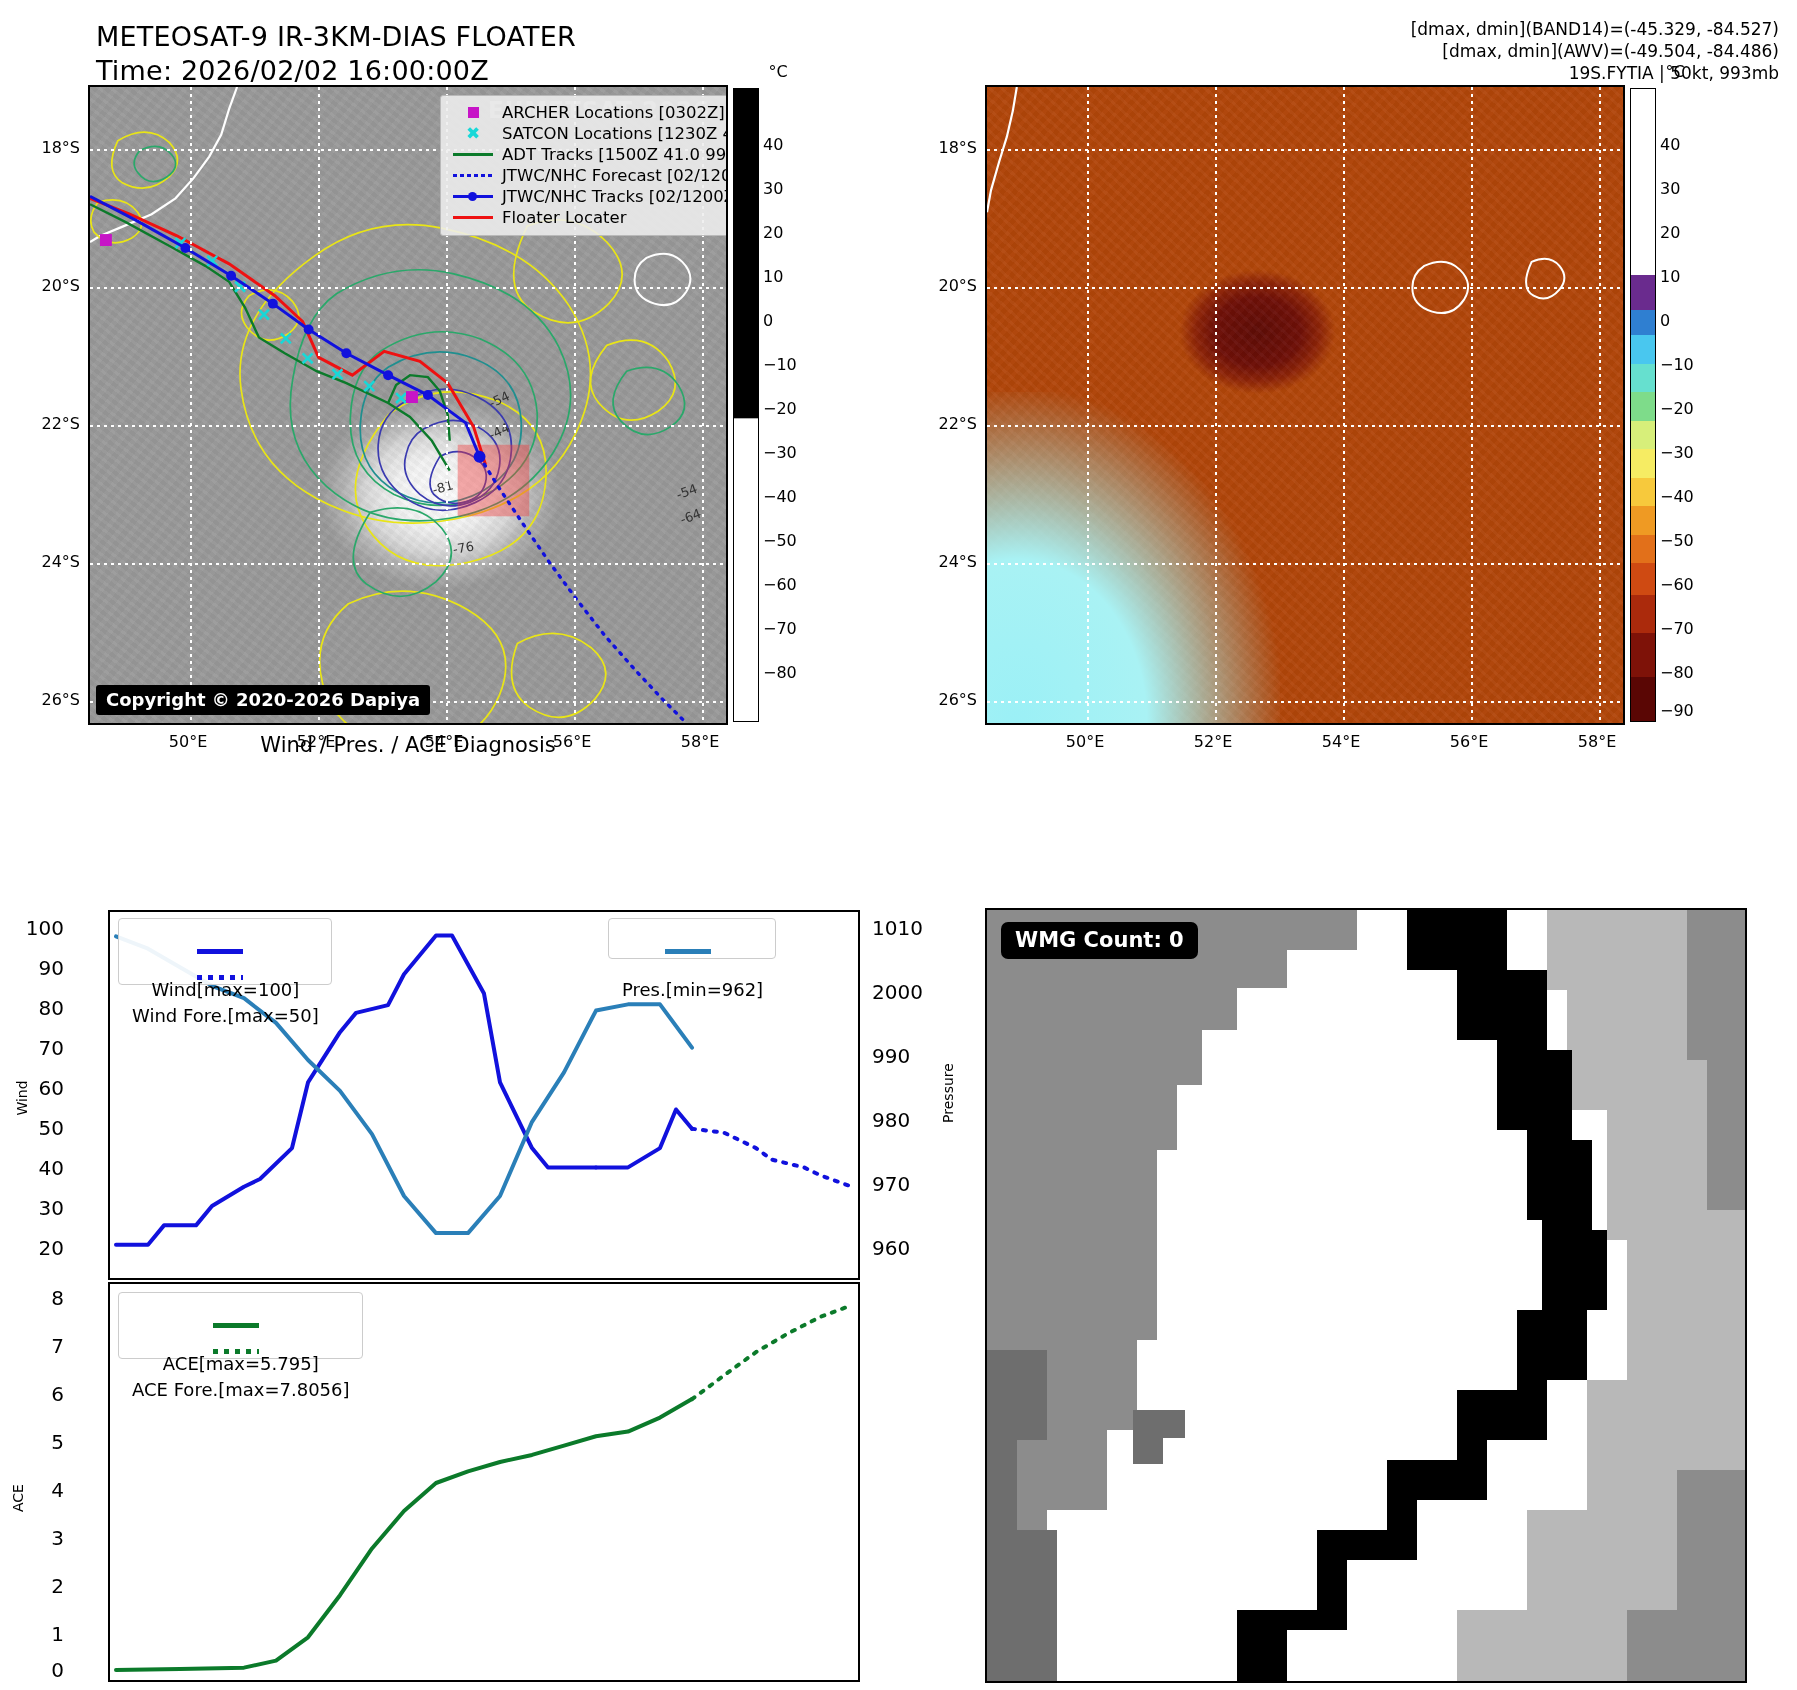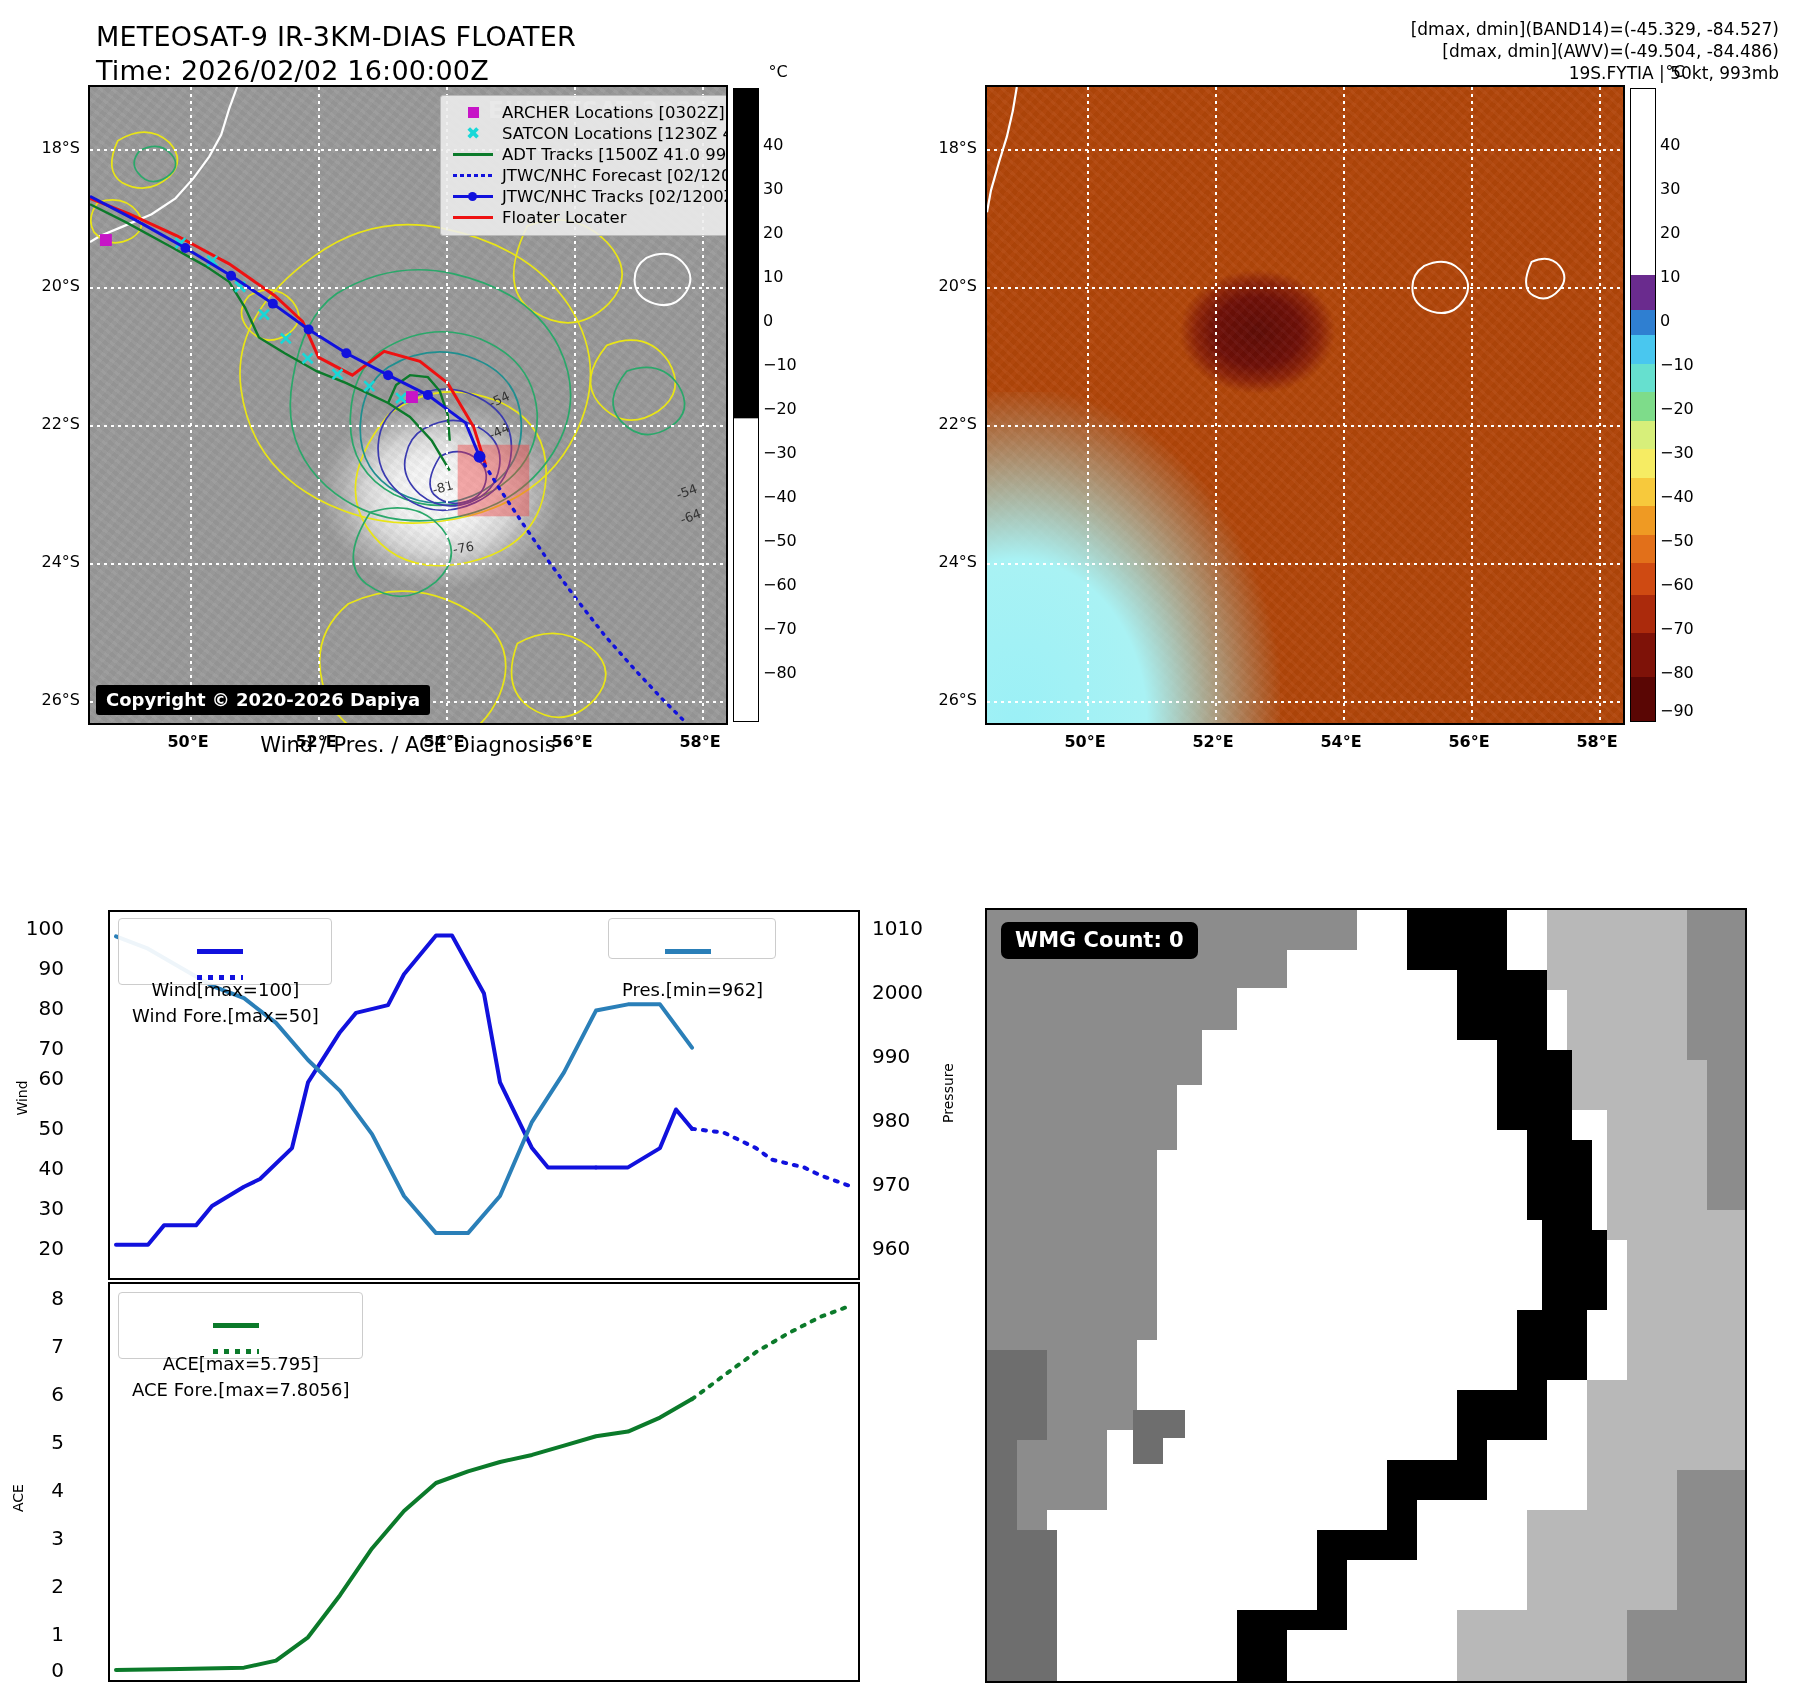--- a/index.html
+++ b/index.html
@@ -130,21 +130,21 @@
       #ef9a23 66%, #ef9a23 70.5%,
       #e2701a 70.5%, #e2701a 75%,
       #cf4a12 75%, #cf4a12 80%,
       #ab2a0c 80%, #ab2a0c 86%,
       #7e1208 86%, #7e1208 93%,
       #5a0604 93%, #5a0604 100%);
   }
 
   
   .xlabels { position: absolute; font-size: 16px; }
-  .xlabels span { position: absolute; transform: translateX(-50%); white-space: nowrap; font-weight: bold; }
+  .xlabels span { position: absolute; transform: translateX(-50%); white-space: nowrap; }
   .ylabels { position: absolute; font-size: 16px; }
   .ylabels span { position: absolute; right: 0; transform: translateY(-50%); white-space: nowrap; }
 
   
   #diag-title { position: absolute; left: 408px; top: 733px; transform: translateX(-50%); font-size: 21px; }
   #wind-panel { left: 108px; top: 910px; width: 752px; height: 370px; }
   #ace-panel  { left: 108px; top: 1282px; width: 752px; height: 400px; }
 
   .chart-axis-label {
     position: absolute; font-size: 14px; transform-origin: center;
@@ -450,21 +450,21 @@
         <polyline points="486,255.4090909090909 518,255.4090909090909 550,236.0909090909091 566,197.45454545454547 582,216.77272727272728" fill="none" stroke="#1111dd" stroke-width="4" stroke-linejoin="round" stroke-linecap="round"></polyline>
         <polyline points="582,216.77272727272728 614,220.63636363636363 646,236.0909090909091 662,247.6818181818182 694,255.4090909090909 710,263.1363636363636 742,274.72727272727275" fill="none" stroke="#1111dd" stroke-width="4" stroke-linejoin="round" stroke-linecap="round" stroke-dasharray="3 8"></polyline>
         <polyline points="6,24.363636363636374 38,36.72727272727275 70,55.27272727272731 102,73.81818181818181 134,86.18181818181819 166,110.9090909090909 198,148 230,178.90909090909093 262,222.1818181818182 294,284 326,321.09090909090907 358,321.09090909090907 390,284 421.99999999999994,209.81818181818184 454,160.36363636363637 486,98.54545454545453 518,92.36363636363637 550,92.36363636363637 582,135.63636363636363" fill="none" stroke="#2a7fb8" stroke-width="4" stroke-linejoin="round" stroke-linecap="round"></polyline>
       </svg>
   </div>
   <div class="chart-ticks-y" style="left:22px; top:910px; width:42px; height:370px;">
     <span style="top:18px">100</span>
     <span style="top:58px">90</span>
     <span style="top:98px">80</span>
     <span style="top:138px">70</span>
-    <span style="top:168px">60</span>
+    <span style="top:178px">60</span>
     <span style="top:218px">50</span>
     <span style="top:258px">40</span>
     <span style="top:298px">30</span>
     <span style="top:338px">20</span>
   </div>
   <div class="chart-ticks-y right" style="left:872px; top:910px; width:56px; height:370px;">
     <span style="top:18px">1010</span>
     <span style="top:82px">2000</span>
     <span style="top:146px">990</span>
     <span style="top:210px">980</span>

